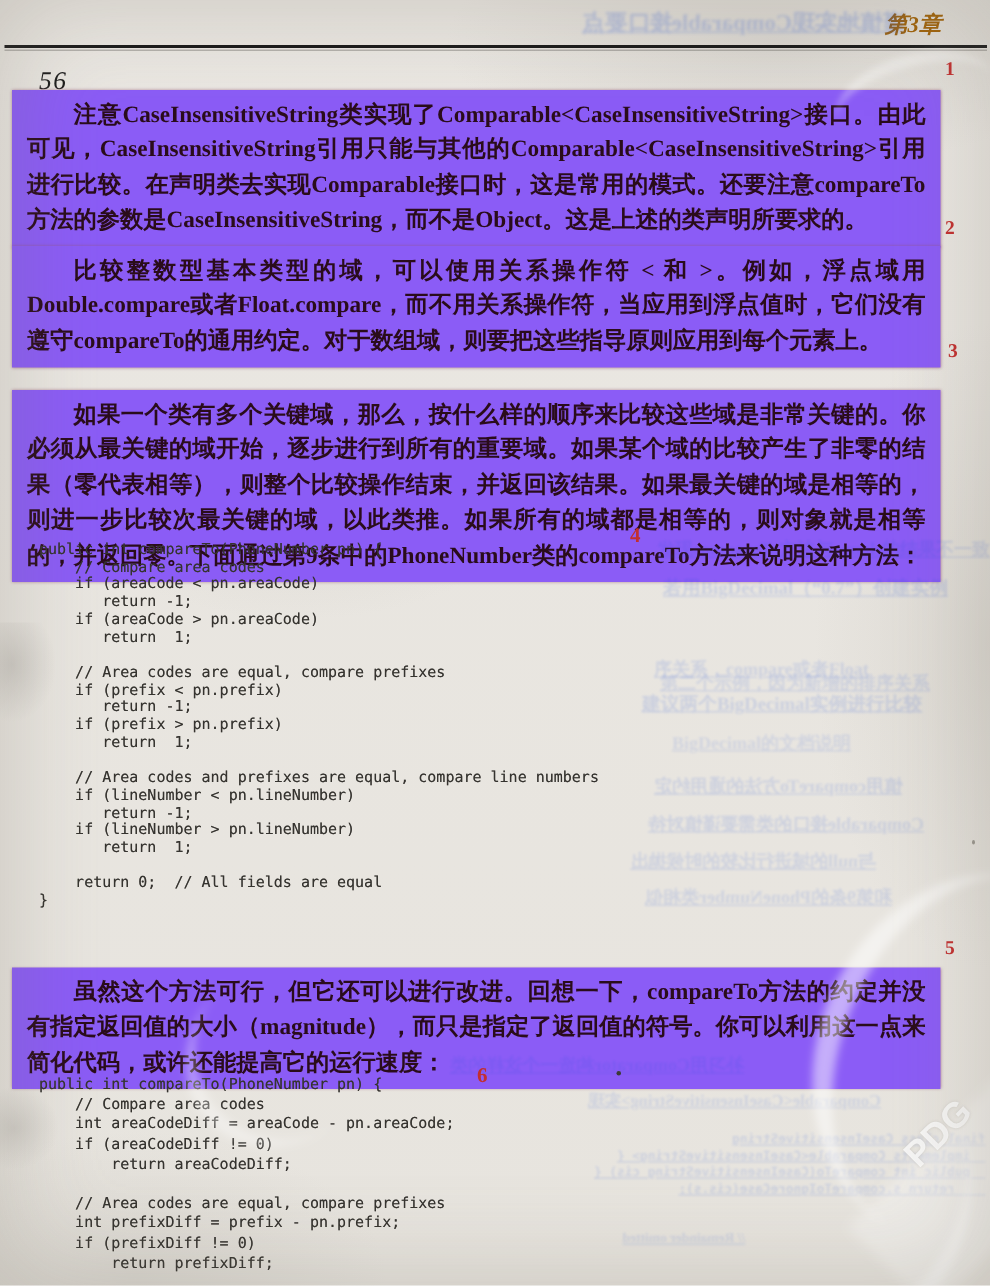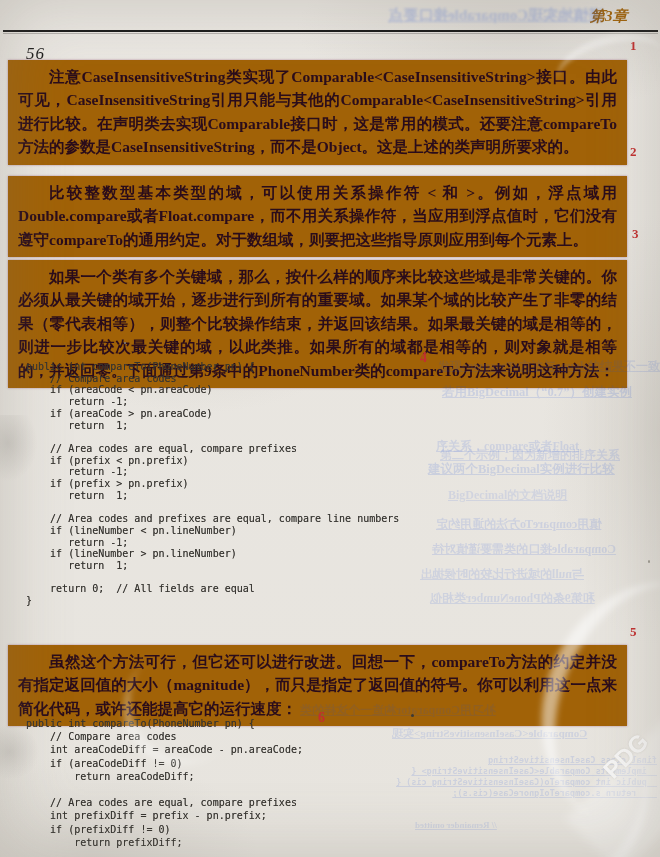--- a/index.html
+++ b/index.html
@@ -17,27 +17,27 @@
 
   
   .pg-num{position:absolute;left:26px;top:8px;font-size:17px;font-style:italic;color:#1c1c1c;letter-spacing:1px;margin-top:36px;}
   .pg-chap{position:absolute;left:590px;top:7px;font-size:15px;font-weight:bold;font-style:italic;color:#a16207;}
   .rule{position:absolute;left:3px;top:30px;width:655px;height:2px;background:#191919;}
   .rule2{position:absolute;left:3px;top:33px;width:655px;height:1px;background:rgba(80,78,74,.35);}
 
   
   .hl{
     position:absolute;left:8px;width:599px;padding:5px 10px 6px 10px;
-    background:#a16207;color:#2a0c1b;
+    background:#8b5cf6;color:#2a0c1b;
     font-size:15.5px;line-height:23.6px;font-weight:600;
     text-align:justify;text-indent:2em;
     box-shadow:0 0 2px rgba(150,85,115,.65);
   }
   #p1{top:44px;}
-  #p2{top:160px;}
+  #p2{top:148px;}
   #p3{top:244px;}
   #p5{top:629px;}
 
   
   .mk{position:absolute;color:#c22f2f;font-weight:bold;font-size:13px;font-family:"Liberation Serif",serif;z-index:30;}
   #mk1{left:630px;top:38px;}
   #mk2{left:630px;top:144px;}
   #mk3{left:632px;top:226px;}
   #mk4{left:420px;top:350px;font-size:14px;}
   #mk5{left:630px;top:624px;}

